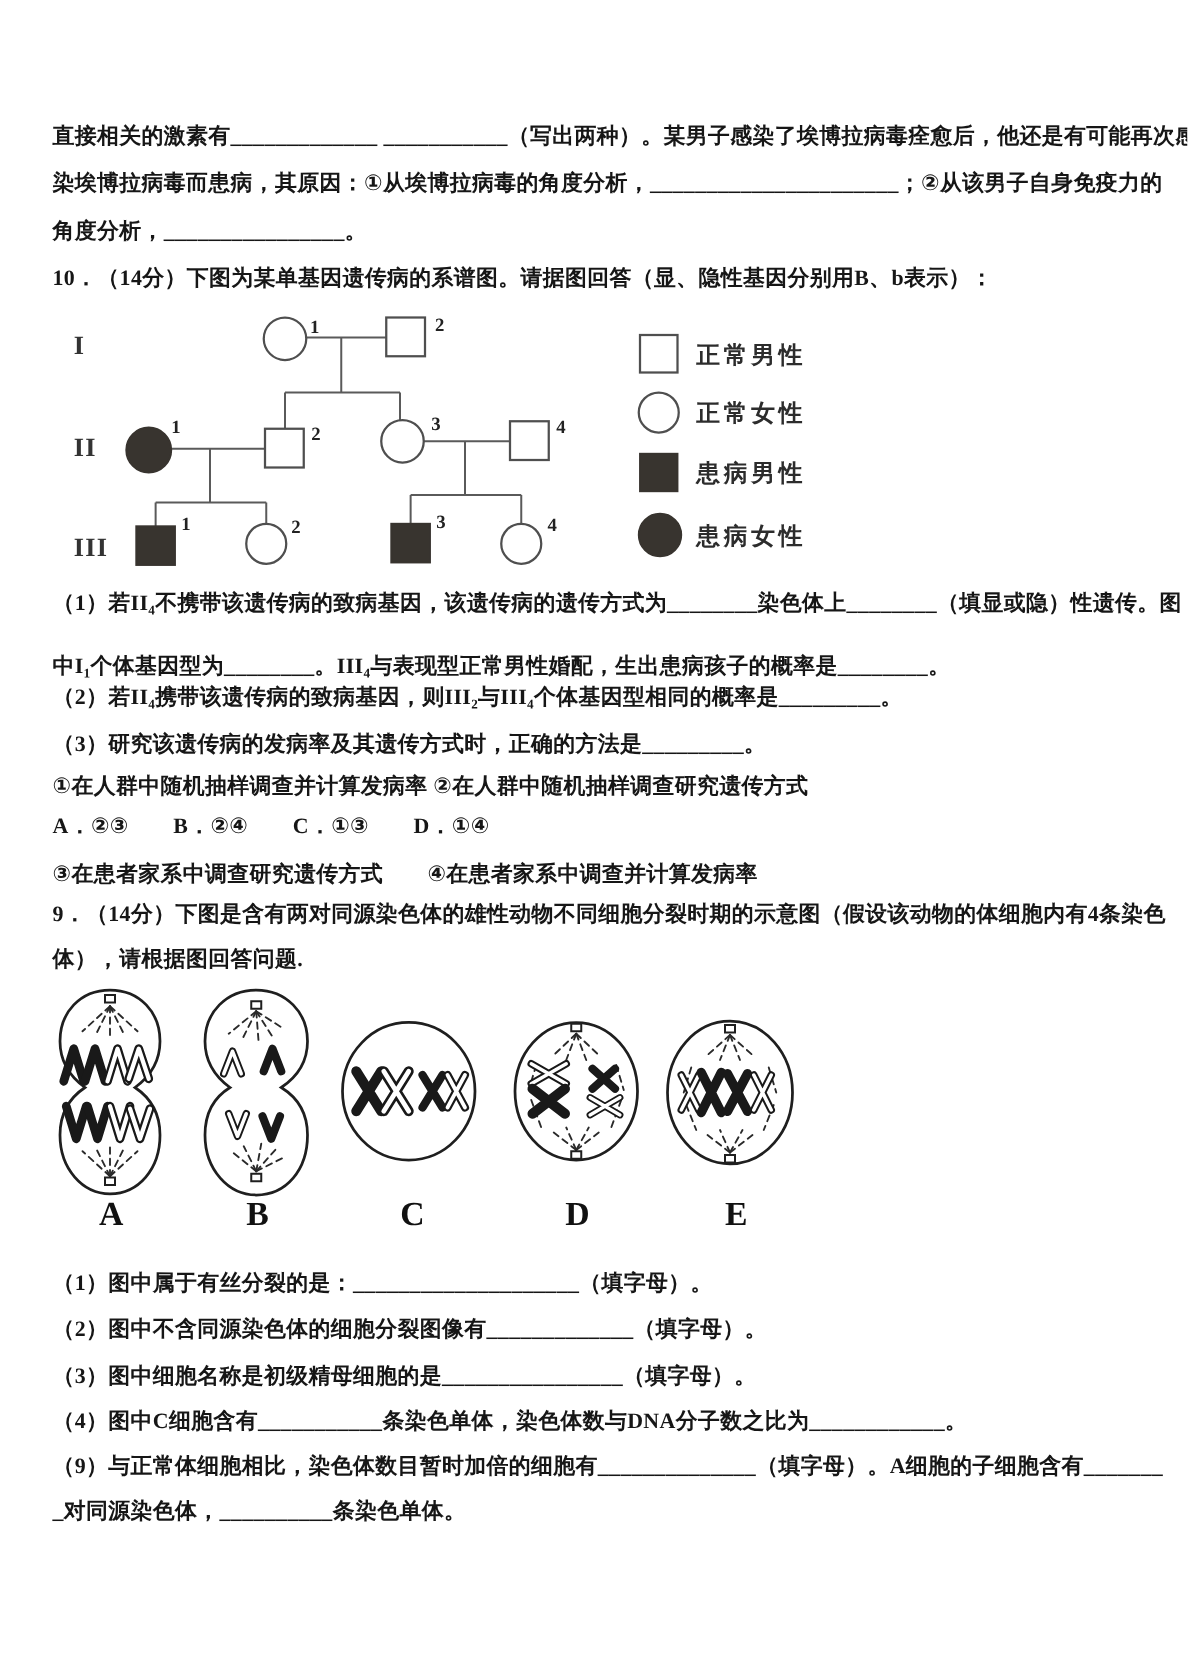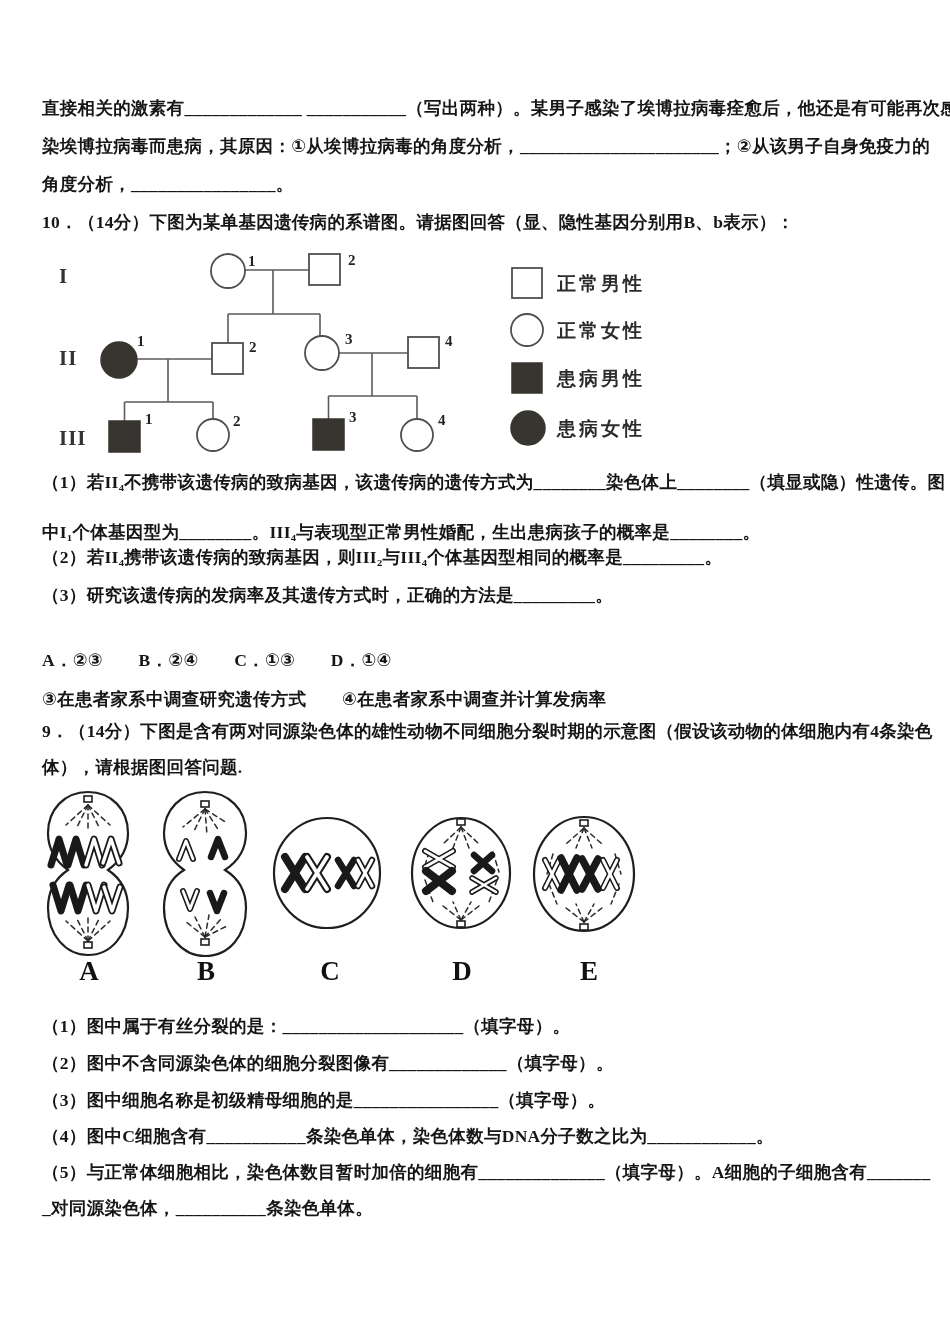--- a/index.html
+++ b/index.html
@@ -106,20 +106,21 @@
       <text class="legend-text" x="512" y="137">患病男性</text>
       <circle class="sym-fill" cx="483" cy="180" r="17"></circle>
       <text class="legend-text" x="512" y="187">患病女性</text>
     </g>
   </svg>
 
   <p class="tl" style="top:470px">（1）若II₄不携带该遗传病的致病基因，该遗传病的遗传方式为________染色体上________（填显或隐）性遗传。图</p>
   <p class="tl" style="top:520px">中I₁个体基因型为________。III₄与表现型正常男性婚配，生出患病孩子的概率是________。</p>
   <p class="tl" style="top:545px">（2）若II₄携带该遗传病的致病基因，则III₂与III₄个体基因型相同的概率是_________。</p>
   <p class="tl" style="top:583px">（3）研究该遗传病的发病率及其遗传方式时，正确的方法是_________。</p>
+  <p class="tl" style="top:616px">①在人群中随机抽样调查并计算发病率 ②在人群中随机抽样调查研究遗传方式</p>
   <p class="tl" style="top:687px">③在患者家系中调查研究遗传方式　　④在患者家系中调查并计算发病率</p>
   <p class="tl" style="top:648px">A．②③　　B．②④　　C．①③　　D．①④</p>
 
   <p class="tl" style="top:719px">9．（14分）下图是含有两对同源染色体的雄性动物不同细胞分裂时期的示意图（假设该动物的体细胞内有4条染色</p>
   <p class="tl" style="top:755px">体），请根据图回答问题.</p>
 
   <svg class="figure" style="left:42px; top:789px" width="92" height="170" viewBox="0 0 92 170">
     <path class="cell-outline" d="M46,3 C22,3 6,21 6,44 C6,61 15,73 26,81 C14,89 6,101 6,119 C6,146 24,166 46,166 C69,166 86,146 86,119 C86,101 78,89 66,81 C77,73 86,61 86,44 C86,21 70,3 46,3 Z"></path>
     <rect class="centriole" x="42" y="7" width="8" height="6"></rect>
     <g>
@@ -256,16 +257,16 @@
   <span class="cell-label" style="left:89px">A</span>
   <span class="cell-label" style="left:206px">B</span>
   <span class="cell-label" style="left:330px">C</span>
   <span class="cell-label" style="left:462px">D</span>
   <span class="cell-label" style="left:589px">E</span>
 
   <p class="tl" style="top:1014px">（1）图中属于有丝分裂的是：____________________（填字母）。</p>
   <p class="tl" style="top:1051px">（2）图中不含同源染色体的细胞分裂图像有_____________（填字母）。</p>
   <p class="tl" style="top:1088px">（3）图中细胞名称是初级精母细胞的是________________（填字母）。</p>
   <p class="tl" style="top:1124px">（4）图中C细胞含有___________条染色单体，染色体数与DNA分子数之比为____________。</p>
-  <p class="tl" style="top:1160px">（5）与正常体细胞相比，染色体数目暂时加倍的细胞有______________（填字母）。A细胞的子细胞含有_______</p>
+  <p class="tl" style="top:1160px">（9）与正常体细胞相比，染色体数目暂时加倍的细胞有______________（填字母）。A细胞的子细胞含有_______</p>
   <p class="tl" style="top:1196px">_对同源染色体，__________条染色单体。</p>
 
 </div>
 
 </body></html>

